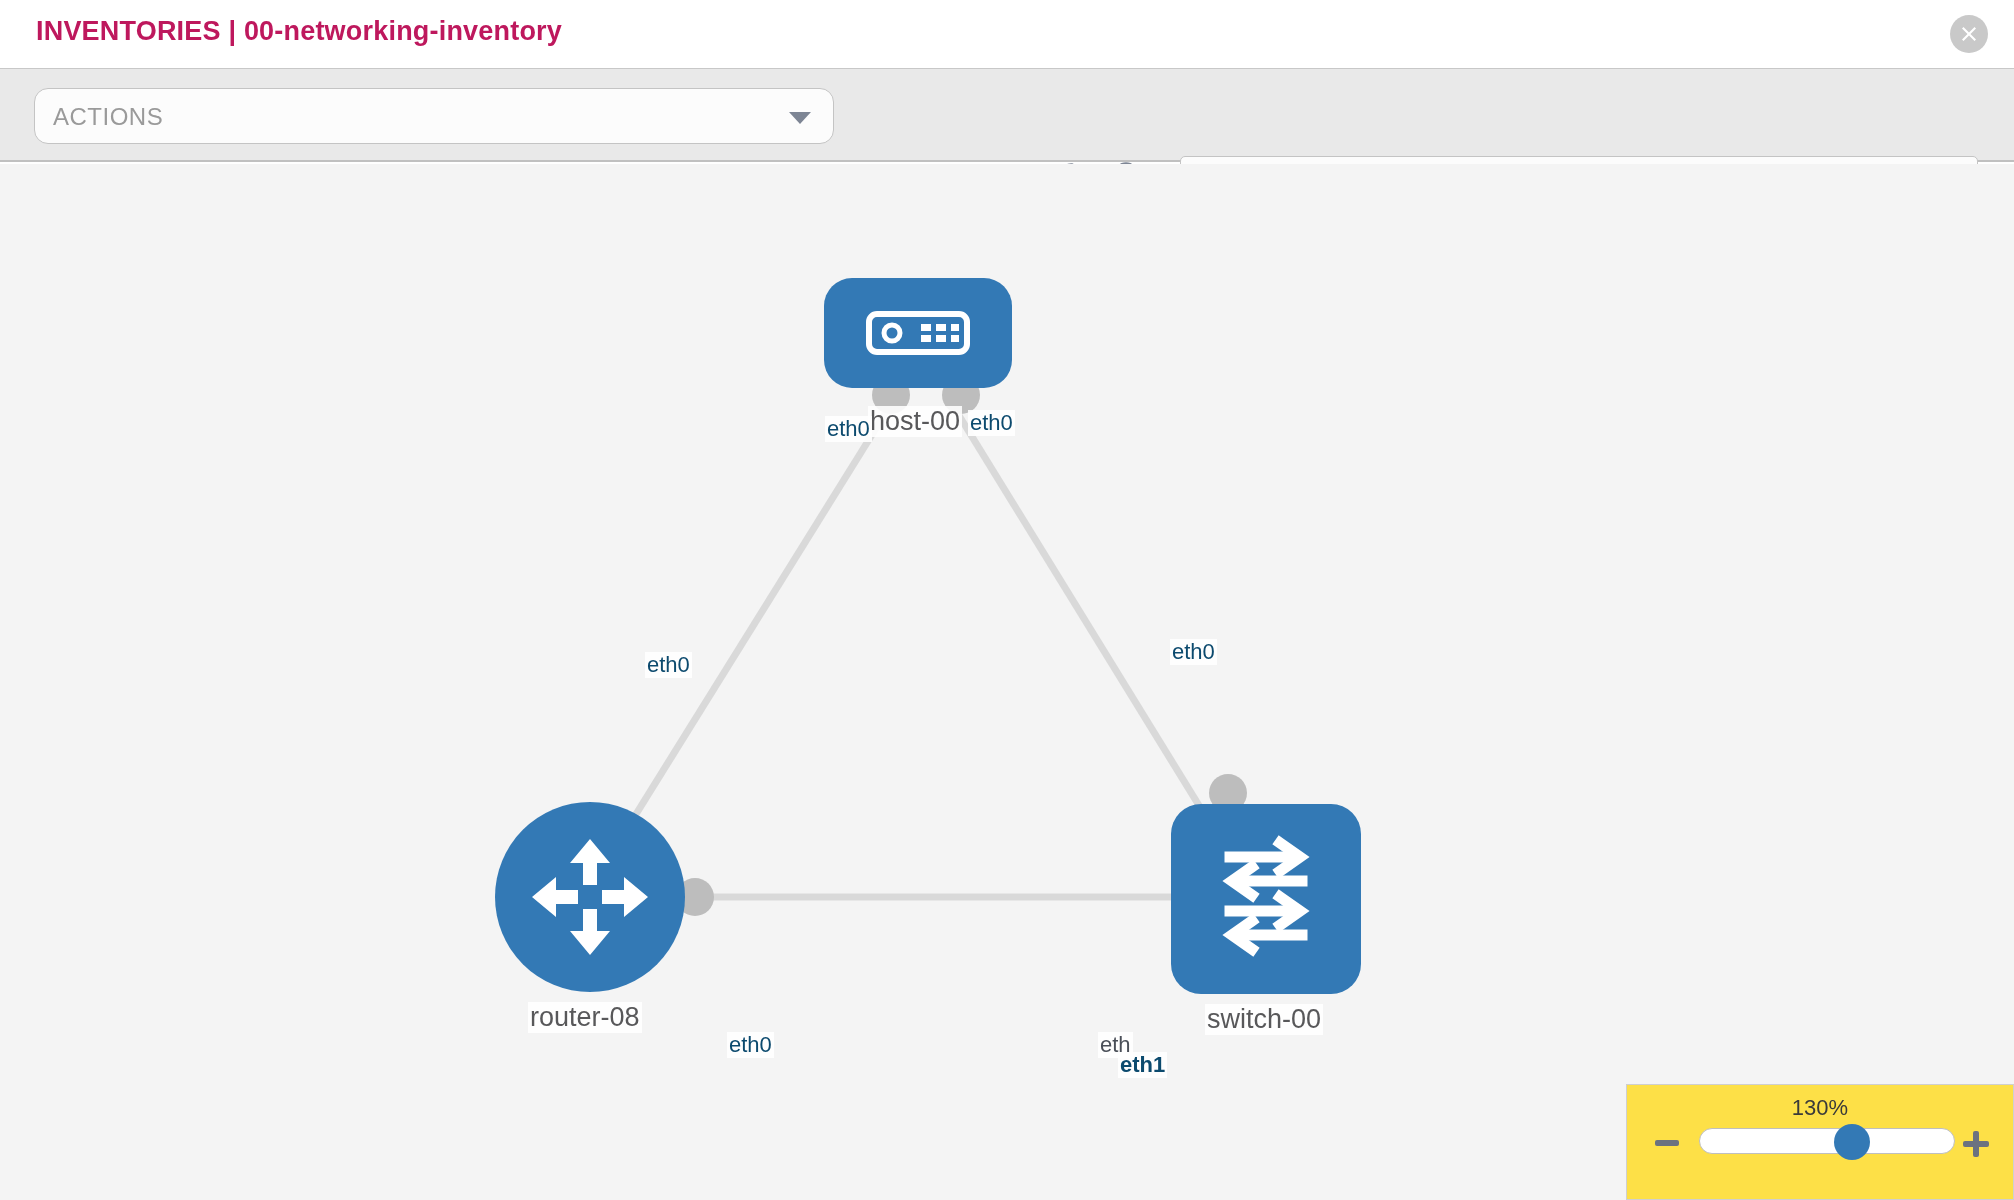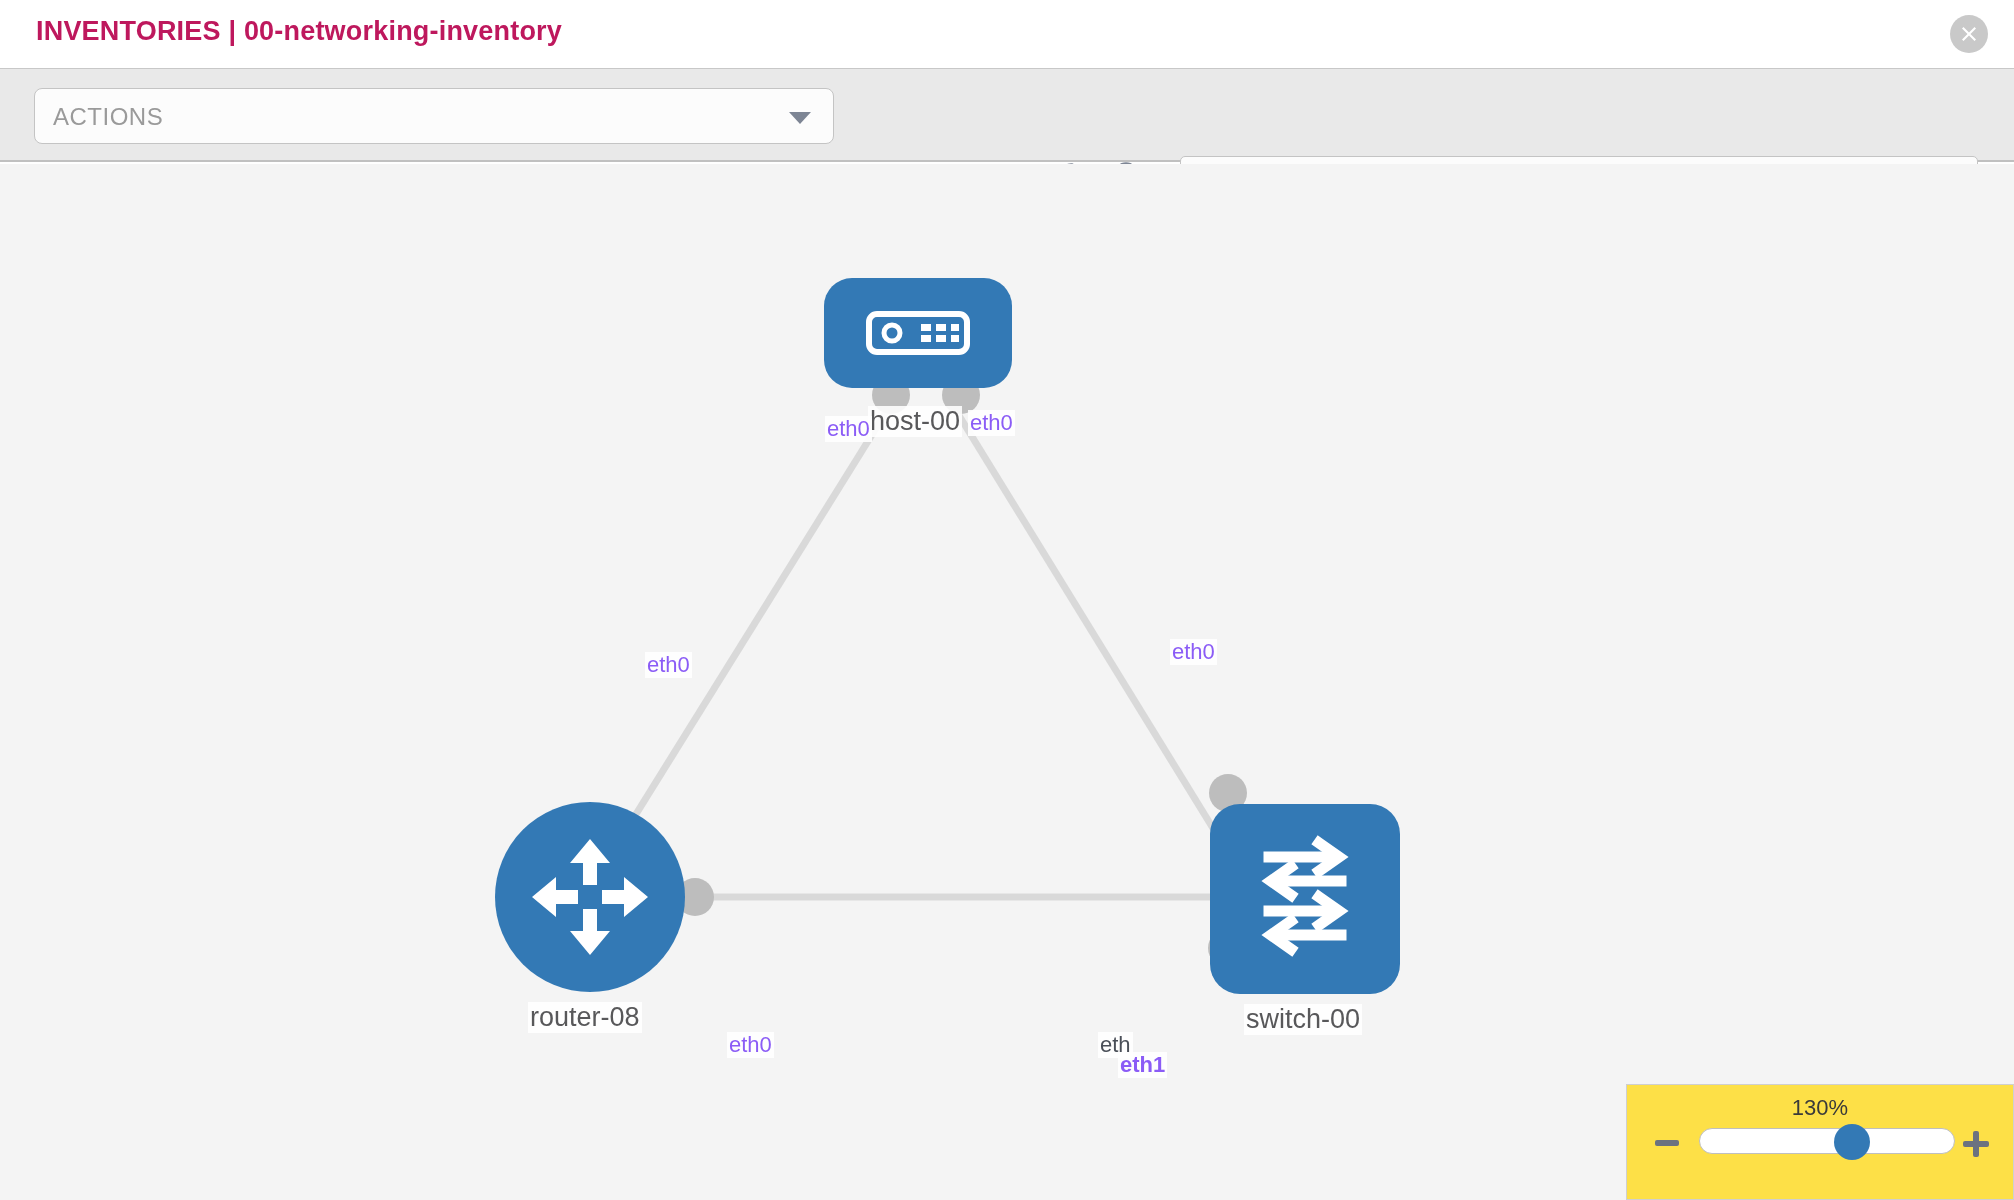--- a/index.html
+++ b/index.html
@@ -31,21 +31,21 @@
   
   .toolbar {
     position: absolute; left: 0; top: 68px; width: 2014px; height: 94px;
     background: #e9e9e9;
     border-top: 1px solid #c8c8c8;
     border-bottom: 2px solid #c0c0c0;
   }
   .actions-select {
     position: absolute; left: 34px; top: 19px;
     width: 800px; height: 56px;
-    background: #fcfcfc; border: 1px solid #c4c4c4; border-radius: 8px;
+    background: #fcfcfc; border: 1px solid #c4c4c4; border-radius: 14px;
   }
   .actions-select .label {
     position: absolute; left: 18px; top: 14px;
     font-size: 24px; color: #9a9a9a; letter-spacing: 0.5px;
   }
   .caret {
     position: absolute; right: 22px; top: 23px;
     width: 0; height: 0;
     border-left: 11px solid transparent;
     border-right: 11px solid transparent;
@@ -89,21 +89,21 @@
     font-size: 27px; color: #58585a;
     background: rgba(255,255,255,0.88);
     padding: 0 2px;
   }
   .nub {
     position: absolute; width: 38px; height: 38px;
     border-radius: 50%; background: #bdbdbd;
   }
   .edge-label {
     position: absolute; white-space: nowrap;
-    font-size: 22px; color: #8b5cf6;
+    font-size: 22px; color: #0c4a6e;
     background: rgba(255,255,255,0.9);
     padding: 0 2px;
   }
 
   
   .zoom-panel {
     position: absolute; right: 0; bottom: 0;
     width: 388px; height: 116px;
     background: #fde047; border: 1px solid #cfcfcf;
   }
@@ -209,21 +209,21 @@
               <path d="M64 6 L84 30 L71 30 L71 52 L57 52 L57 30 L44 30 Z"></path>
               <path d="M64 122 L44 98 L57 98 L57 76 L71 76 L71 98 L84 98 Z"></path>
               <path d="M6 64 L30 44 L30 57 L52 57 L52 71 L30 71 L30 84 Z"></path>
               <path d="M122 64 L98 84 L98 71 L76 71 L76 57 L98 57 L98 44 Z"></path>
             </g>
           </svg>
         </div>
         <div class="node-label" style="left:33px; top:200px;">router-08</div>
       </div>
 
-      <div class="node" style="left:1210px; top:640px; width:190px; height:192px;">
+      <div class="node" style="left:1171px; top:640px; width:190px; height:192px;">
         <div class="node-shape" style="width:190px; height:190px; border-radius:30px;">
           <svg width="128" height="128" viewBox="0 0 128 128">
             <g fill="none" stroke="#ffffff" stroke-width="11" stroke-linecap="square">
               <path d="M28 22 L92 22"></path>
               <path d="M78 8 L98 22 L78 36" stroke-linejoin="miter"></path>
               <path d="M100 46 L36 46"></path>
               <path d="M50 32 L30 46 L50 60" stroke-linejoin="miter"></path>
               <path d="M28 76 L92 76"></path>
               <path d="M78 62 L98 76 L78 90" stroke-linejoin="miter"></path>
               <path d="M100 100 L36 100"></path>

